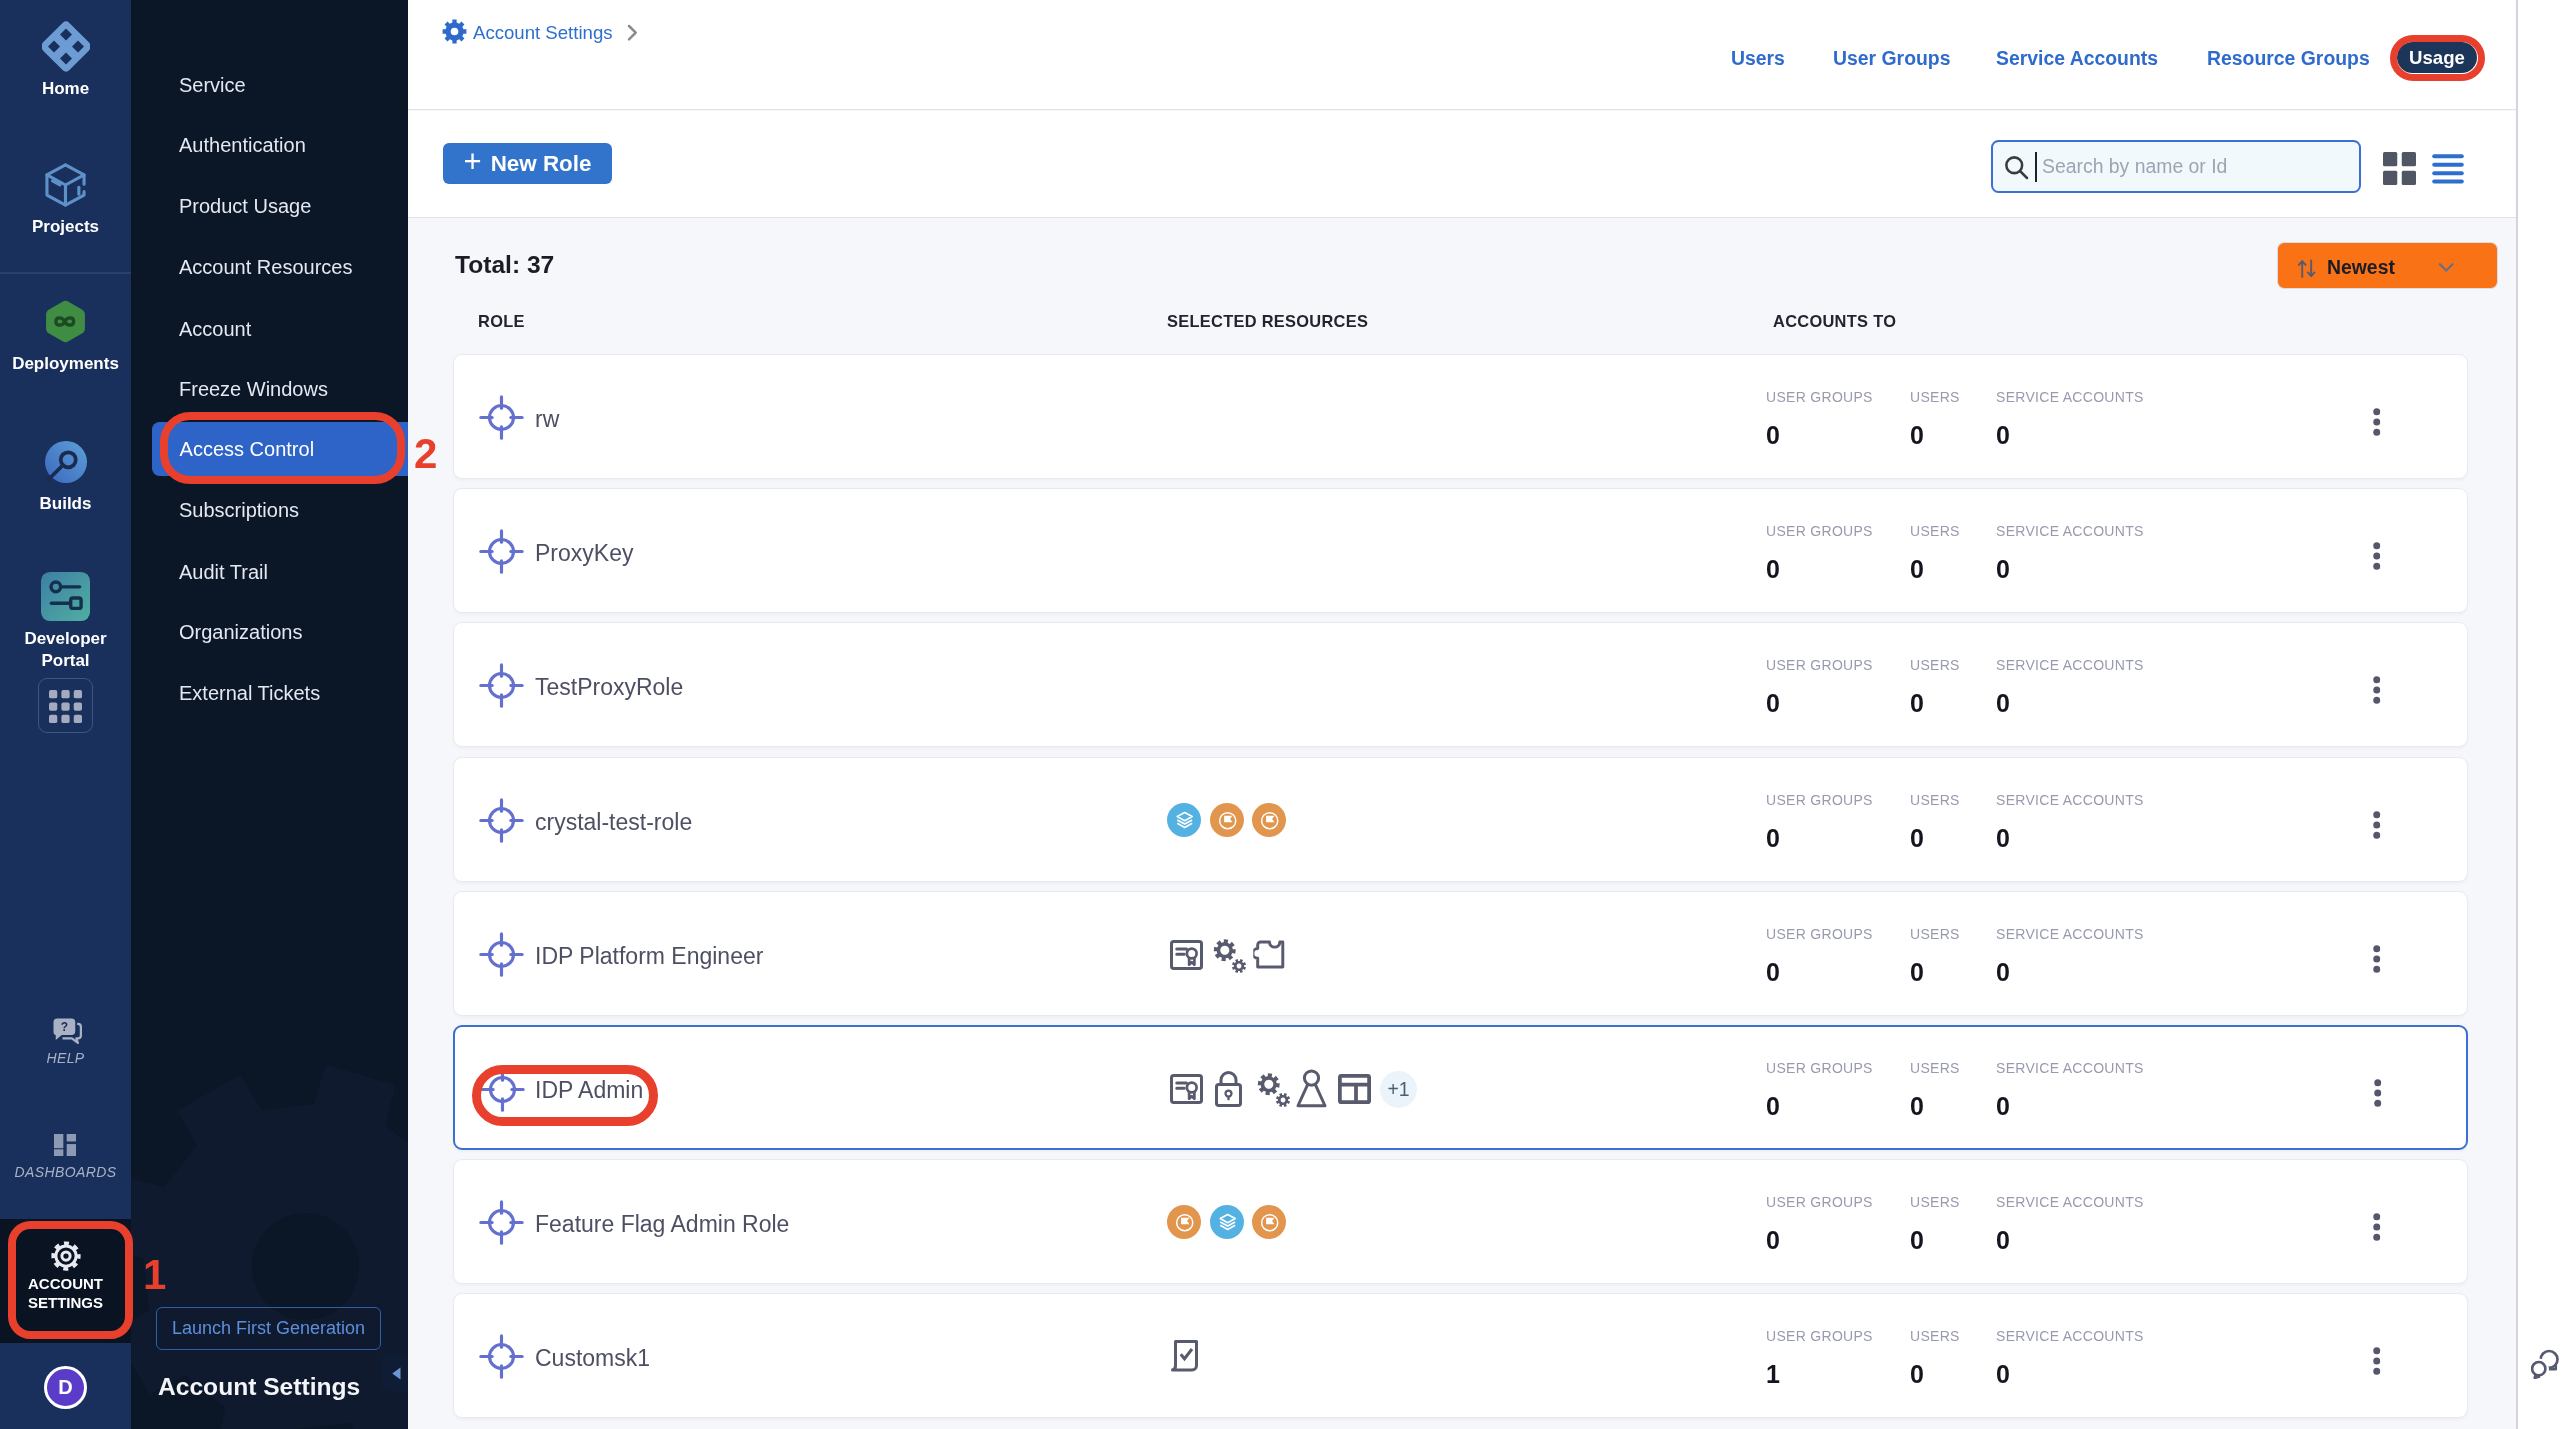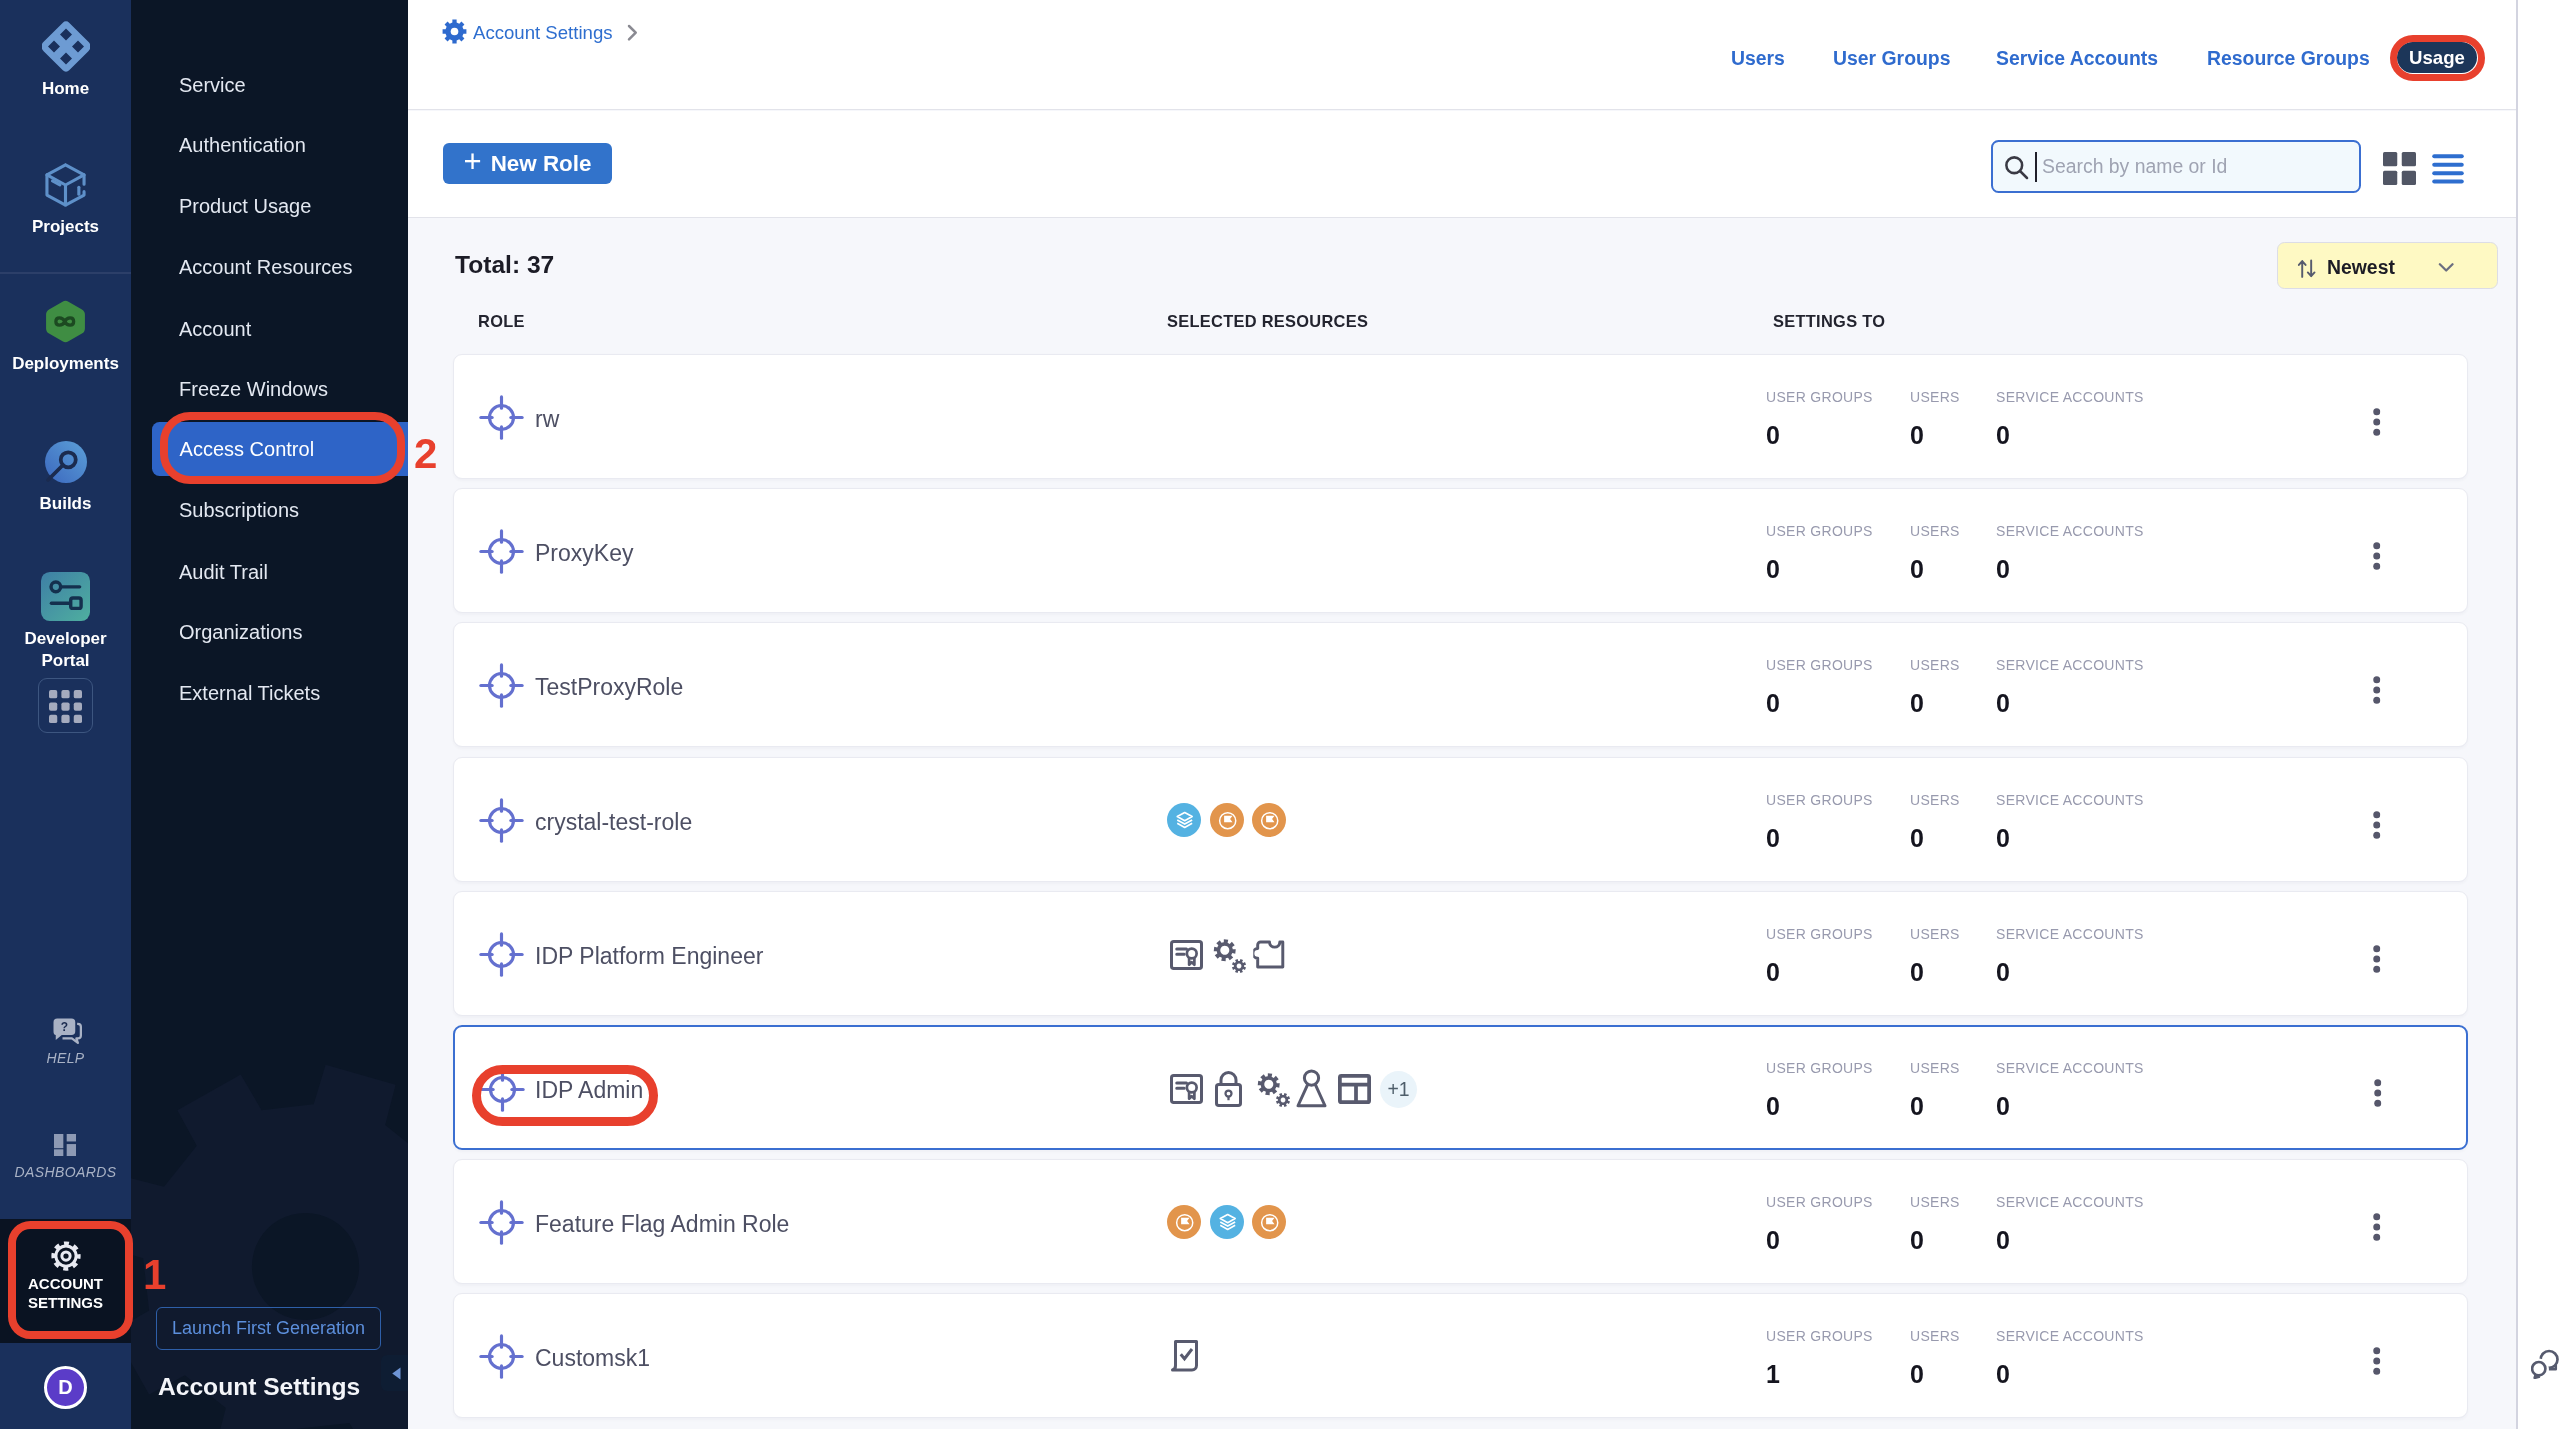--- a/index.html
+++ b/index.html
@@ -296,35 +296,35 @@
   <svg class="abs" style="left:2024px;top:153px" width="32" height="32" viewBox="0 0 43 43">
     <g stroke="#2E6ECF" stroke-width="5.4" stroke-linecap="round">
         <path d="M3 4.5 L40 4.5"></path>
         <path d="M3 15.8 L40 15.8"></path>
         <path d="M3 27.1 L40 27.1"></path>
         <path d="M3 38.4 L40 38.4"></path>
       </g>
   </svg>
 
   <div class="abs" style="left:47px;top:251px;color:#1C1C26;font-size:24.6px;font-weight:700">Total: 37</div>
-  <div class="abs" style="left:1869px;top:242px;width:221px;height:47px;background:#fef9c3;border:1.5px solid #DCDDE6;border-radius:7.5px">
+  <div class="abs" style="left:1869px;top:242px;width:221px;height:47px;background:#f97316;border:1.5px solid #DCDDE6;border-radius:7.5px">
     <svg class="abs" style="left:18.6px;top:15.7px" width="19.4" height="19.4" viewBox="0 0 26 26">
       <g fill="none" stroke="#565B6E" stroke-width="2.6" stroke-linecap="round" stroke-linejoin="round">
         <path d="M7 24 L7 3 M7 3 L2.5 8 M7 3 L11.5 8"></path>
         <path d="M19 2 L19 23 M19 23 L14.5 18 M19 23 L23.5 18"></path>
       </g>
     </svg>
     <div class="abs" style="left:49px;top:12.7px;color:#1C1C26;font-size:19.4px;font-weight:600">Newest</div>
     <svg class="abs" style="left:160px;top:18.6px" width="16.4" height="11.2" viewBox="0 0 22 15">
         <path d="M2.5 3 L11 11.5 L19.5 3" fill="none" stroke="#6B6E80" stroke-width="3" stroke-linecap="round" stroke-linejoin="round"></path>
       </svg>
   </div>
   <div class="abs colhead" style="left:70px;top:312px">ROLE</div>
   <div class="abs colhead" style="left:759px;top:312px">SELECTED RESOURCES</div>
-  <div class="abs colhead" style="left:1365px;top:312px">SETTINGS TO</div>
+  <div class="abs colhead" style="left:1365px;top:312px">ACCOUNTS TO</div>
   <div id="cards">
 
     <div class="card" style="top:354px">
       <svg class="abs" style="left:25px;top:40px" width="45" height="45" viewBox="0 0 60 60">
           <use href="#i-target"></use>
         </svg>
       <div class="rowlabel abs" style="left:81px;top:51px">rw</div>
       <div class="asslbl abs" style="left:1312px;top:34px">USER GROUPS</div>
       <div class="asslbl abs" style="left:1456px;top:34px">USERS</div>
       <div class="asslbl abs" style="left:1542px;top:34px">SERVICE ACCOUNTS</div>

